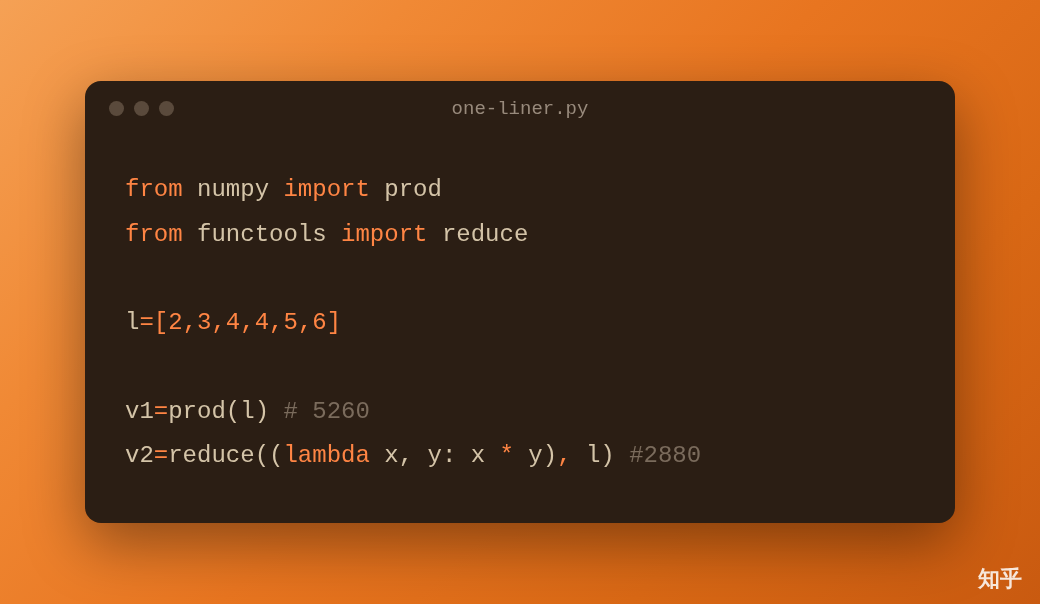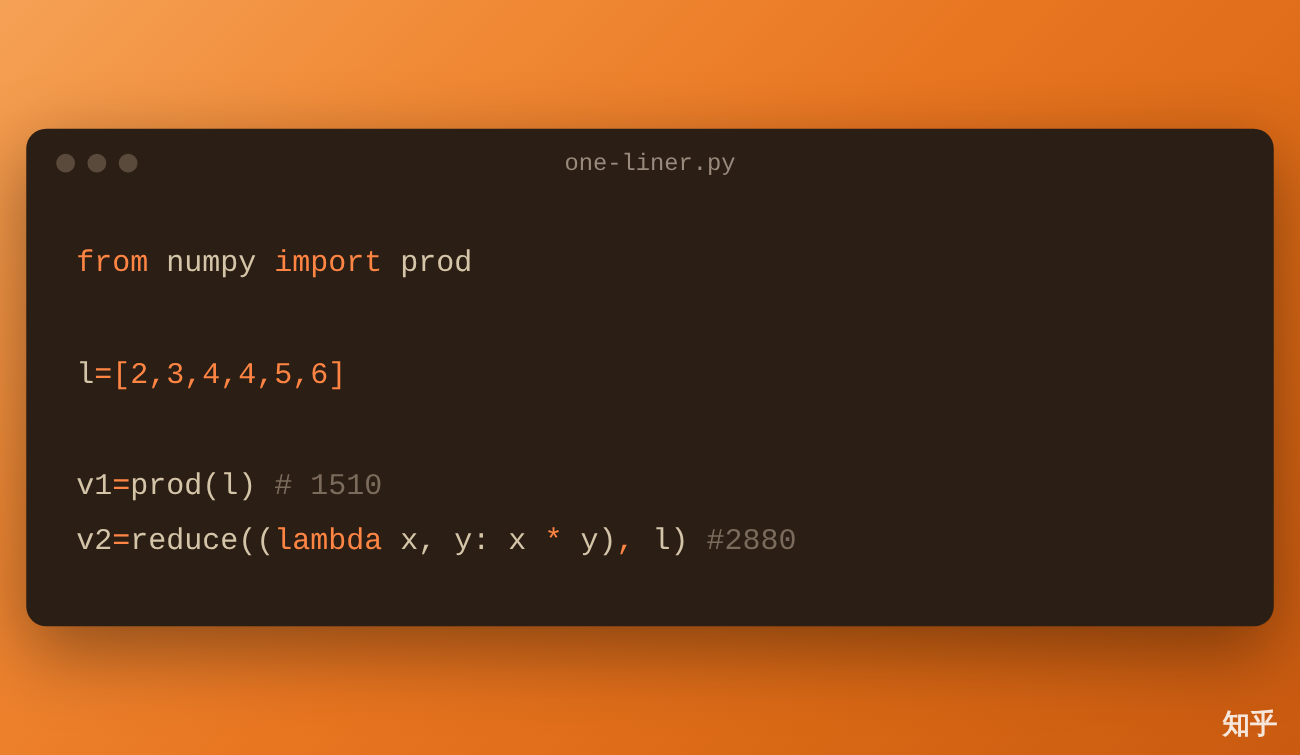--- a/index.html
+++ b/index.html
@@ -11,21 +11,21 @@
       width: 1040px;
       height: 604px;
       background: linear-gradient(135deg, #f5a155 0%, #f08935 25%, #e87520 50%, #d96815 75%, #c95a10 100%);
       display: flex;
       align-items: center;
       justify-content: center;
       font-family: 'Consolas', 'Monaco', 'Courier New', monospace;
       position: relative;
     }
     .code-window {
-      width: 998px;
+      width: 870px;
       background: #2b1e14;
       border-radius: 16px;
       box-shadow: 0 20px 60px rgba(0, 0, 0, 0.4);
       overflow: hidden;
     }
     .title-bar {
       display: flex;
       align-items: center;
       padding: 20px 24px 12px 24px;
       position: relative;
@@ -102,23 +102,24 @@
   <div class="title-bar">
     <div class="window-controls">
       <div class="control-dot"></div>
       <div class="control-dot"></div>
       <div class="control-dot"></div>
     </div>
     <div class="title">one-liner.py</div>
   </div>
   <div class="code-content">
     <div class="code-line"><span class="keyword">from</span> <span class="identifier">numpy</span> <span class="keyword">import</span> <span class="identifier">prod</span></div>
+    <div class="code-line"><span class="keyword">from</span> <span class="identifier">functools</span> <span class="keyword">import</span> <span class="identifier">reduce</span></div>
     <div class="code-line">&nbsp;</div>
     <div class="code-line"><span class="identifier">l</span><span class="operator">=</span><span class="punct">[</span><span class="number">2</span><span class="punct">,</span><span class="number">3</span><span class="punct">,</span><span class="number">4</span><span class="punct">,</span><span class="number">4</span><span class="punct">,</span><span class="number">5</span><span class="punct">,</span><span class="number">6</span><span class="punct">]</span></div>
     <div class="code-line">&nbsp;</div>
-    <div class="code-line"><span class="identifier">v1</span><span class="operator">=</span><span class="identifier">prod</span><span class="paren">(</span><span class="identifier">l</span><span class="paren">)</span> <span class="comment"># 1510</span></div>
+    <div class="code-line"><span class="identifier">v1</span><span class="operator">=</span><span class="identifier">prod</span><span class="paren">(</span><span class="identifier">l</span><span class="paren">)</span> <span class="comment"># 5260</span></div>
     <div class="code-line"><span class="identifier">v2</span><span class="operator">=</span><span class="identifier">reduce</span><span class="paren">(</span><span class="paren">(</span><span class="keyword">lambda</span><span class="identifier"> x, y: x </span><span class="operator">*</span><span class="identifier"> y</span><span class="paren">)</span><span class="punct">,</span><span class="identifier"> l</span><span class="paren">)</span> <span class="comment">#2880</span></div>
   </div>
 </div>
 
 <div class="watermark">
   <span class="watermark-logo">知乎</span>
 </div>
 
 </body></html>

